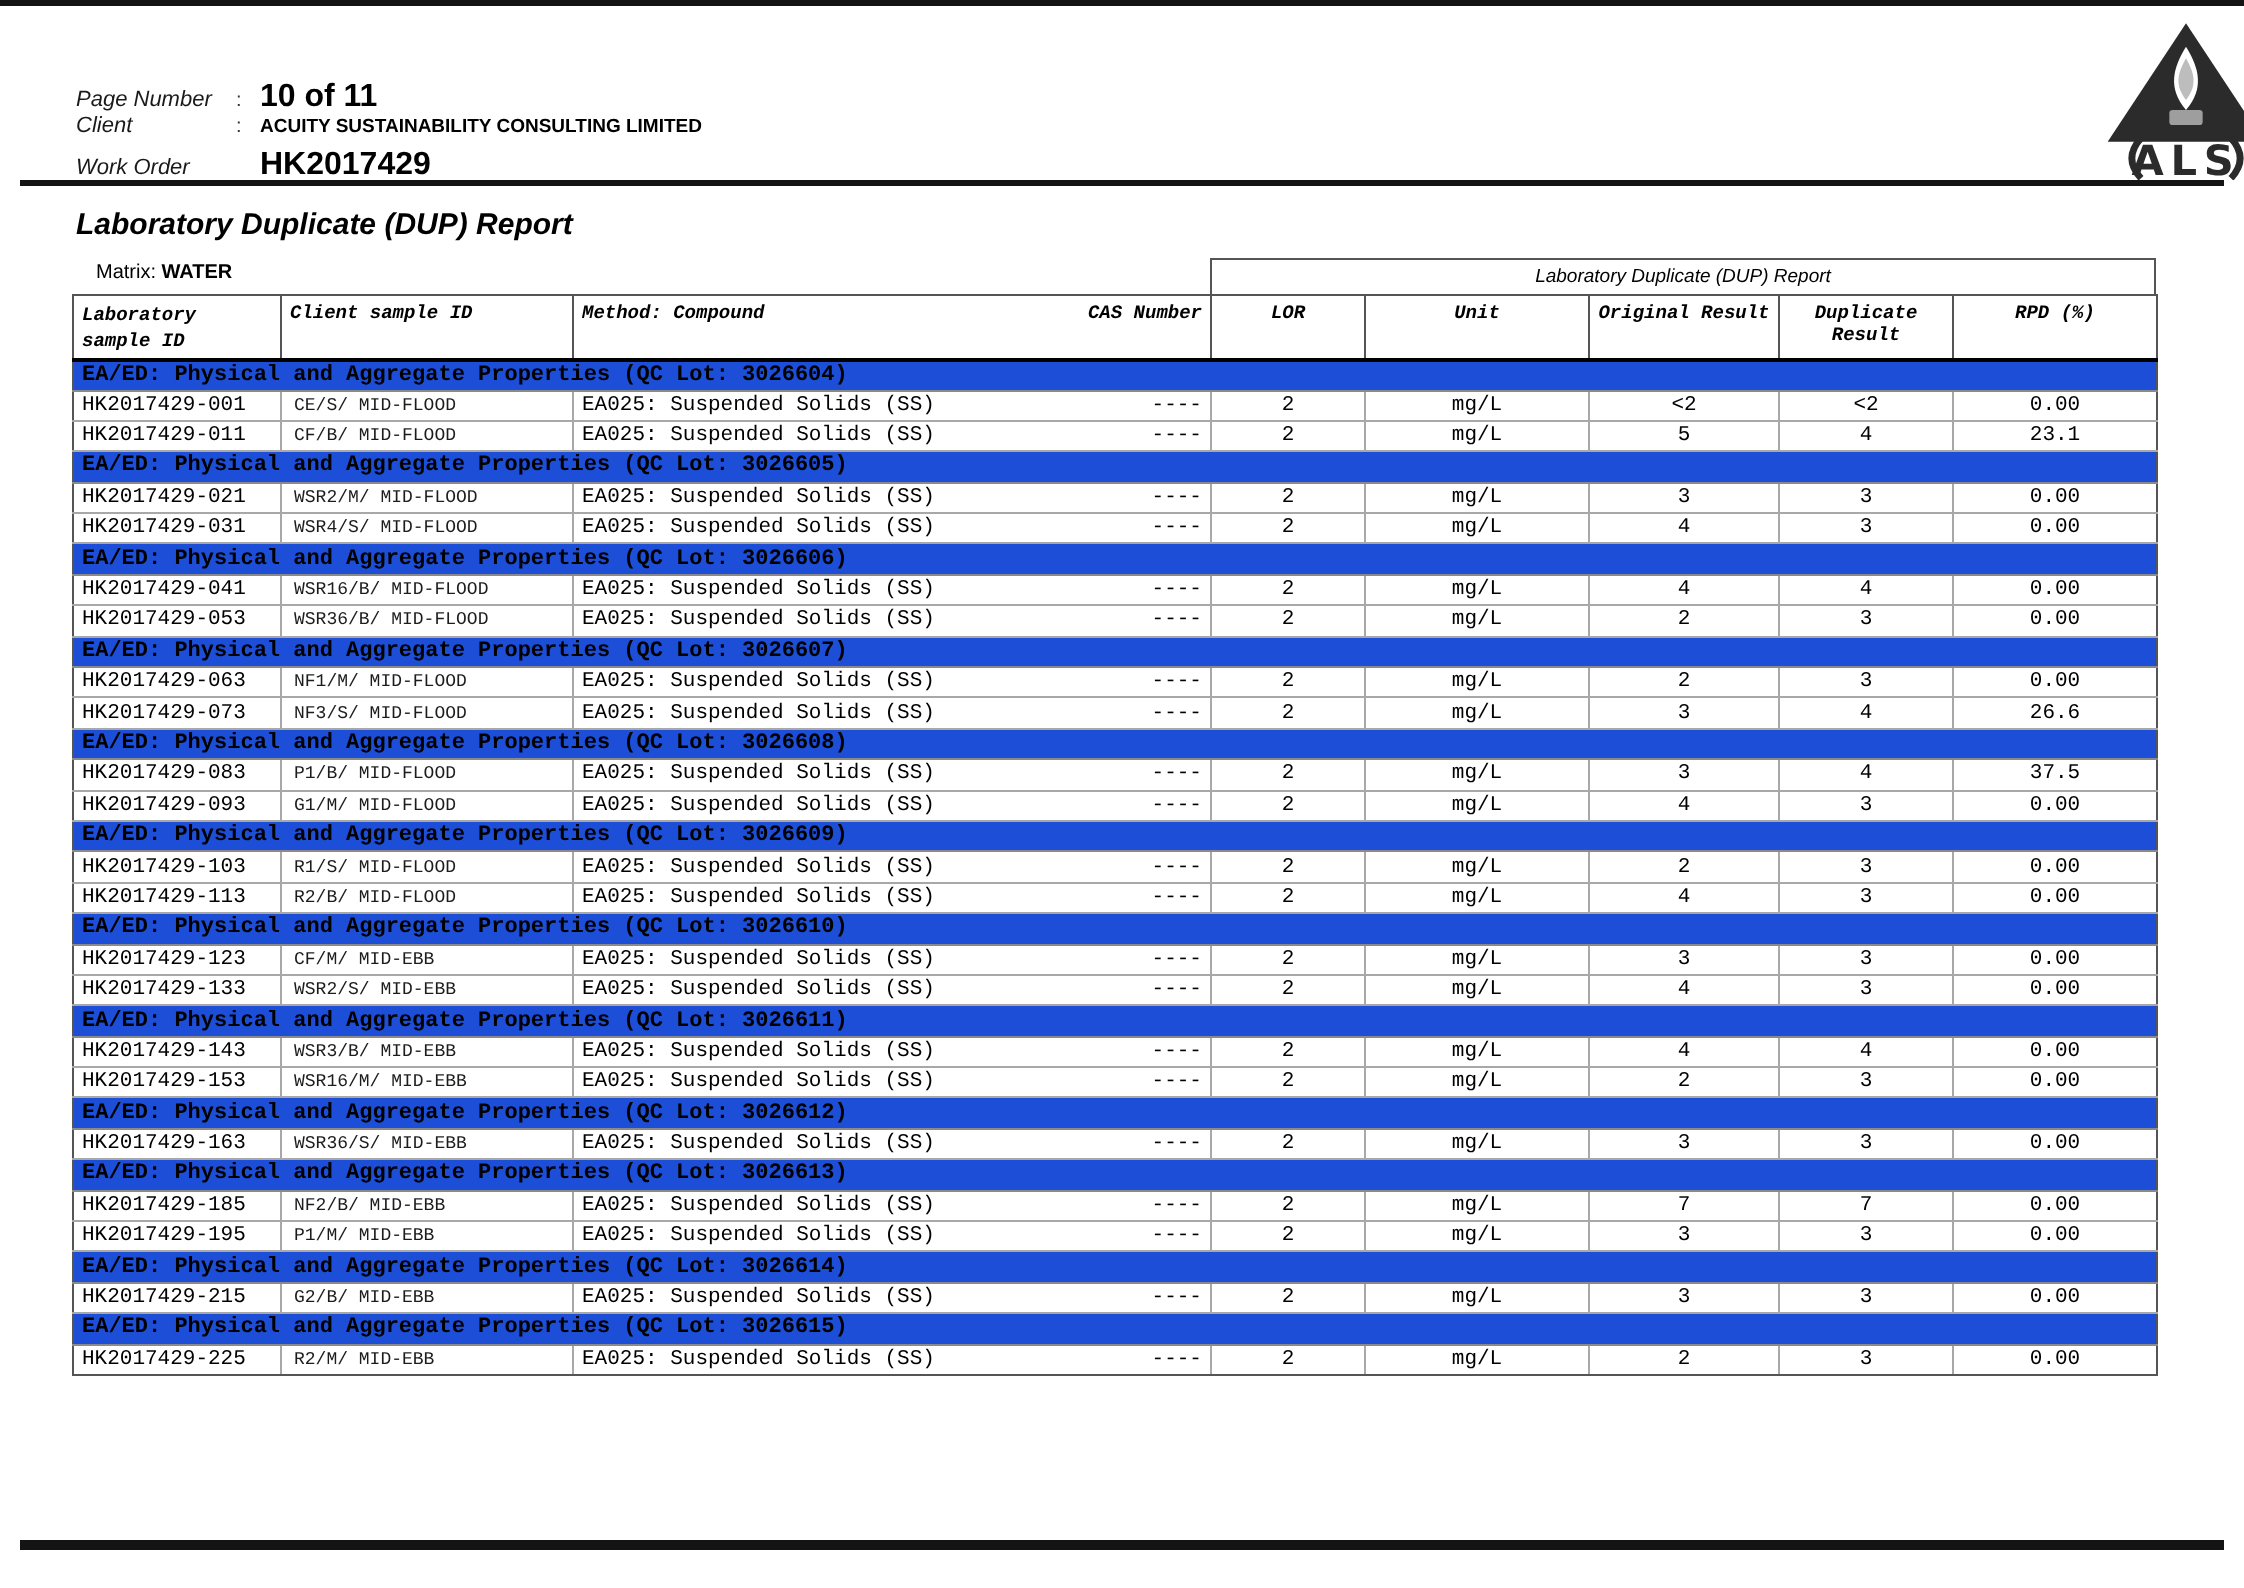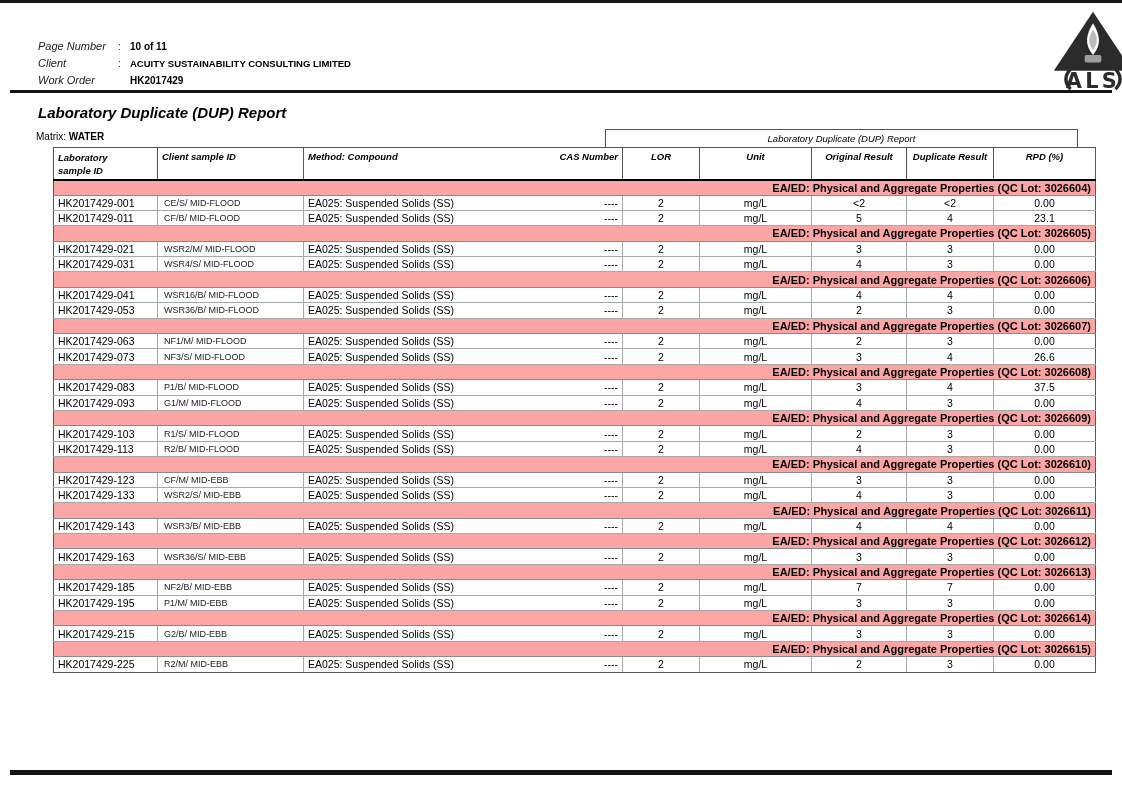--- a/index.html
+++ b/index.html
@@ -7,57 +7,57 @@
               font-family:"Liberation Sans", sans-serif; color:#000; }
   .page { position:relative; width:1122px; height:620px; background:#fff;padding-left:44px; }
 
   .top-bar { position:absolute; left:0; top:0; width:1122px; height:3px; background:#141414; }
 
   
   .hdr { position:absolute; left:38px; top:40px; }
   .hdr-row { display:flex; height:17px; align-items:baseline; }
   .hdr-label { width:80px; font-style:italic; font-size:11px; color:#1a1a1a; }
   .hdr-sep { width:12px; font-size:10px; color:#333; }
-  .hdr-val { font-weight:bold; font-size:10px; }
+  .hdr-val { font-weight:bold; font-size:16px; }
   .hdr-val.small { font-size:9.5px; }
 
   .logo { position:absolute; left:1051px; top:10px; width:84px; height:80px; }
 
   .hdr-rule { position:absolute; left:10px; top:90px; width:1102px; height:3px; background:#141414; }
 
   .doc-title { position:absolute; left:38px; top:104px; font-size:15px; font-weight:bold; font-style:italic; }
 
-  .matrix { position:absolute; left:36px; top:131px; font-size:10px; }
+  .matrix { position:absolute; left:48px; top:131px; font-size:10px; }
   .matrix b { font-size:10px; }
 
   
   .tbl-wrap { position:absolute; left:36px; top:129px; width:1042px; }
   .span-box { position:absolute; left:569px; top:0; width:473px; height:18px;
               border:1px solid #555; border-bottom:none; text-align:center;
               font-style:italic; font-size:9.5px; line-height:17px; }
-  table { position:absolute; left:17px; top:18px; width:1042px; border-collapse:collapse; table-layout:fixed; }
+  table { position:absolute; left:0; top:18px; width:1042px; border-collapse:collapse; table-layout:fixed;font-family:Liberation Mono, monospace; }
   thead td { border:1px solid #555; border-bottom:2px solid #000; vertical-align:top;
              font-style:italic; font-weight:bold; font-size:9.5px; padding:3px 4px 0 4px; height:32px; }
   thead td.h-method { border-right:none; }
   thead td.h-cas { border-left:none; text-align:right; }
   thead td.h-lor, thead td.h-unit, thead td.h-orig, thead td.h-dup, thead td.h-rpd { text-align:center; }
   thead td.h-lab { line-height:13px; }
 
   tbody td { height:15.4px; line-height:14px; font-size:10.5px; padding:0 4px;
              border:1px solid #a8a8a8; background:#fff; overflow:hidden; white-space:nowrap; }
   tbody tr.data-row td:first-child { border-left:1px solid #555; }
   tbody tr td:last-child { border-right:1px solid #555; }
   tbody tr:last-child td { border-bottom:1px solid #555; }
   td.c-client { font-size:9px; color:#1c1c1c; padding-left:6px; }
   td.c-method { border-right:none; }
   td.c-cas { border-left:none; text-align:right; }
   td.c-num { text-align:center; }
-  tr.section-row td { background:#fca5a5; font-weight:bold; font-size:11px;
+  tr.section-row td { background:#1d4ed8; font-weight:bold; font-size:11px;
                       border-left:1px solid #555; border-right:1px solid #555;
-                      border-top:1px solid #8a8a8a; border-bottom:1px solid #8a8a8a;text-align:right; }
+                      border-top:1px solid #8a8a8a; border-bottom:1px solid #8a8a8a; }
 
   .bottom-bar { position:absolute; left:10px; top:770px; width:1102px; height:5px; background:#141414; }
 </style>
 </head>
 <body>
 
 <div class="page">
   <div class="top-bar"></div>
 
   <div class="hdr">
@@ -312,20 +312,31 @@
             <td class="c-lab">HK2017429-143</td>
             <td class="c-client">WSR3/B/ MID-EBB</td>
             <td class="c-method">EA025: Suspended Solids (SS)</td>
             <td class="c-cas">----</td>
             <td class="c-num">2</td>
             <td class="c-num">mg/L</td>
             <td class="c-num">4</td>
             <td class="c-num">4</td>
             <td class="c-num">0.00</td>
           </tr>
+          <tr class="data-row">
+            <td class="c-lab">HK2017429-153</td>
+            <td class="c-client">WSR16/M/ MID-EBB</td>
+            <td class="c-method">EA025: Suspended Solids (SS)</td>
+            <td class="c-cas">----</td>
+            <td class="c-num">2</td>
+            <td class="c-num">mg/L</td>
+            <td class="c-num">2</td>
+            <td class="c-num">3</td>
+            <td class="c-num">0.00</td>
+          </tr>
           <tr class="section-row">
             <td colspan="9">EA/ED: Physical and Aggregate Properties  (QC Lot: 3026612)</td>
           </tr>
           <tr class="data-row">
             <td class="c-lab">HK2017429-163</td>
             <td class="c-client">WSR36/S/ MID-EBB</td>
             <td class="c-method">EA025: Suspended Solids (SS)</td>
             <td class="c-cas">----</td>
             <td class="c-num">2</td>
             <td class="c-num">mg/L</td>

